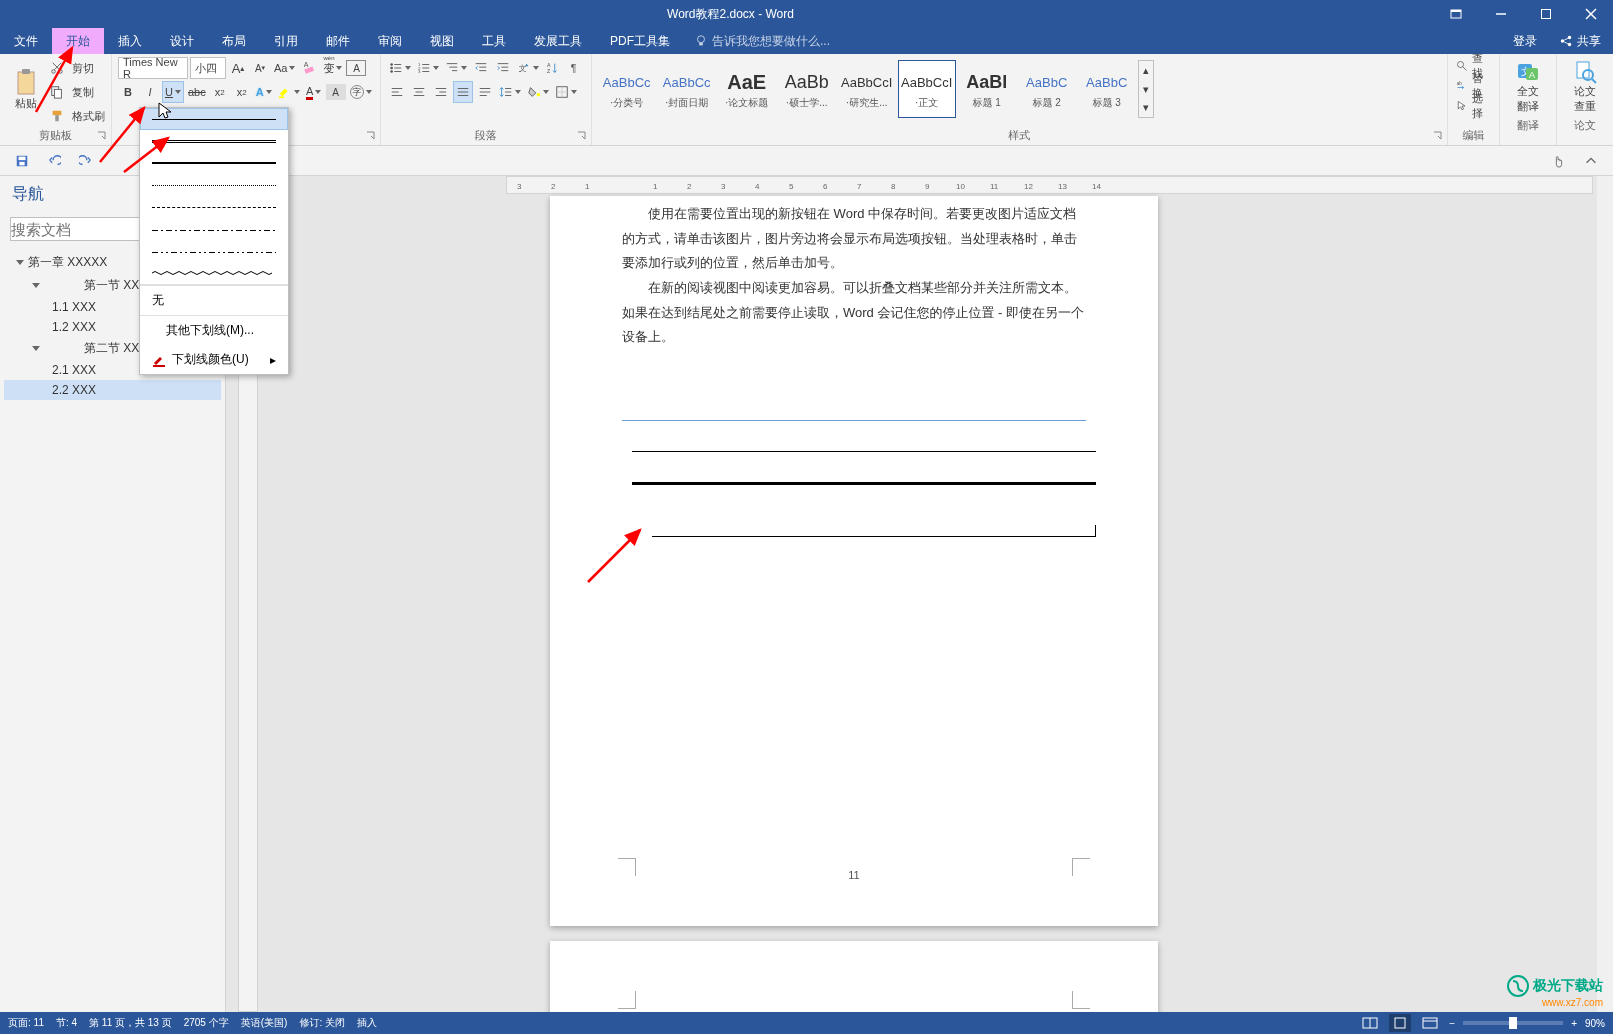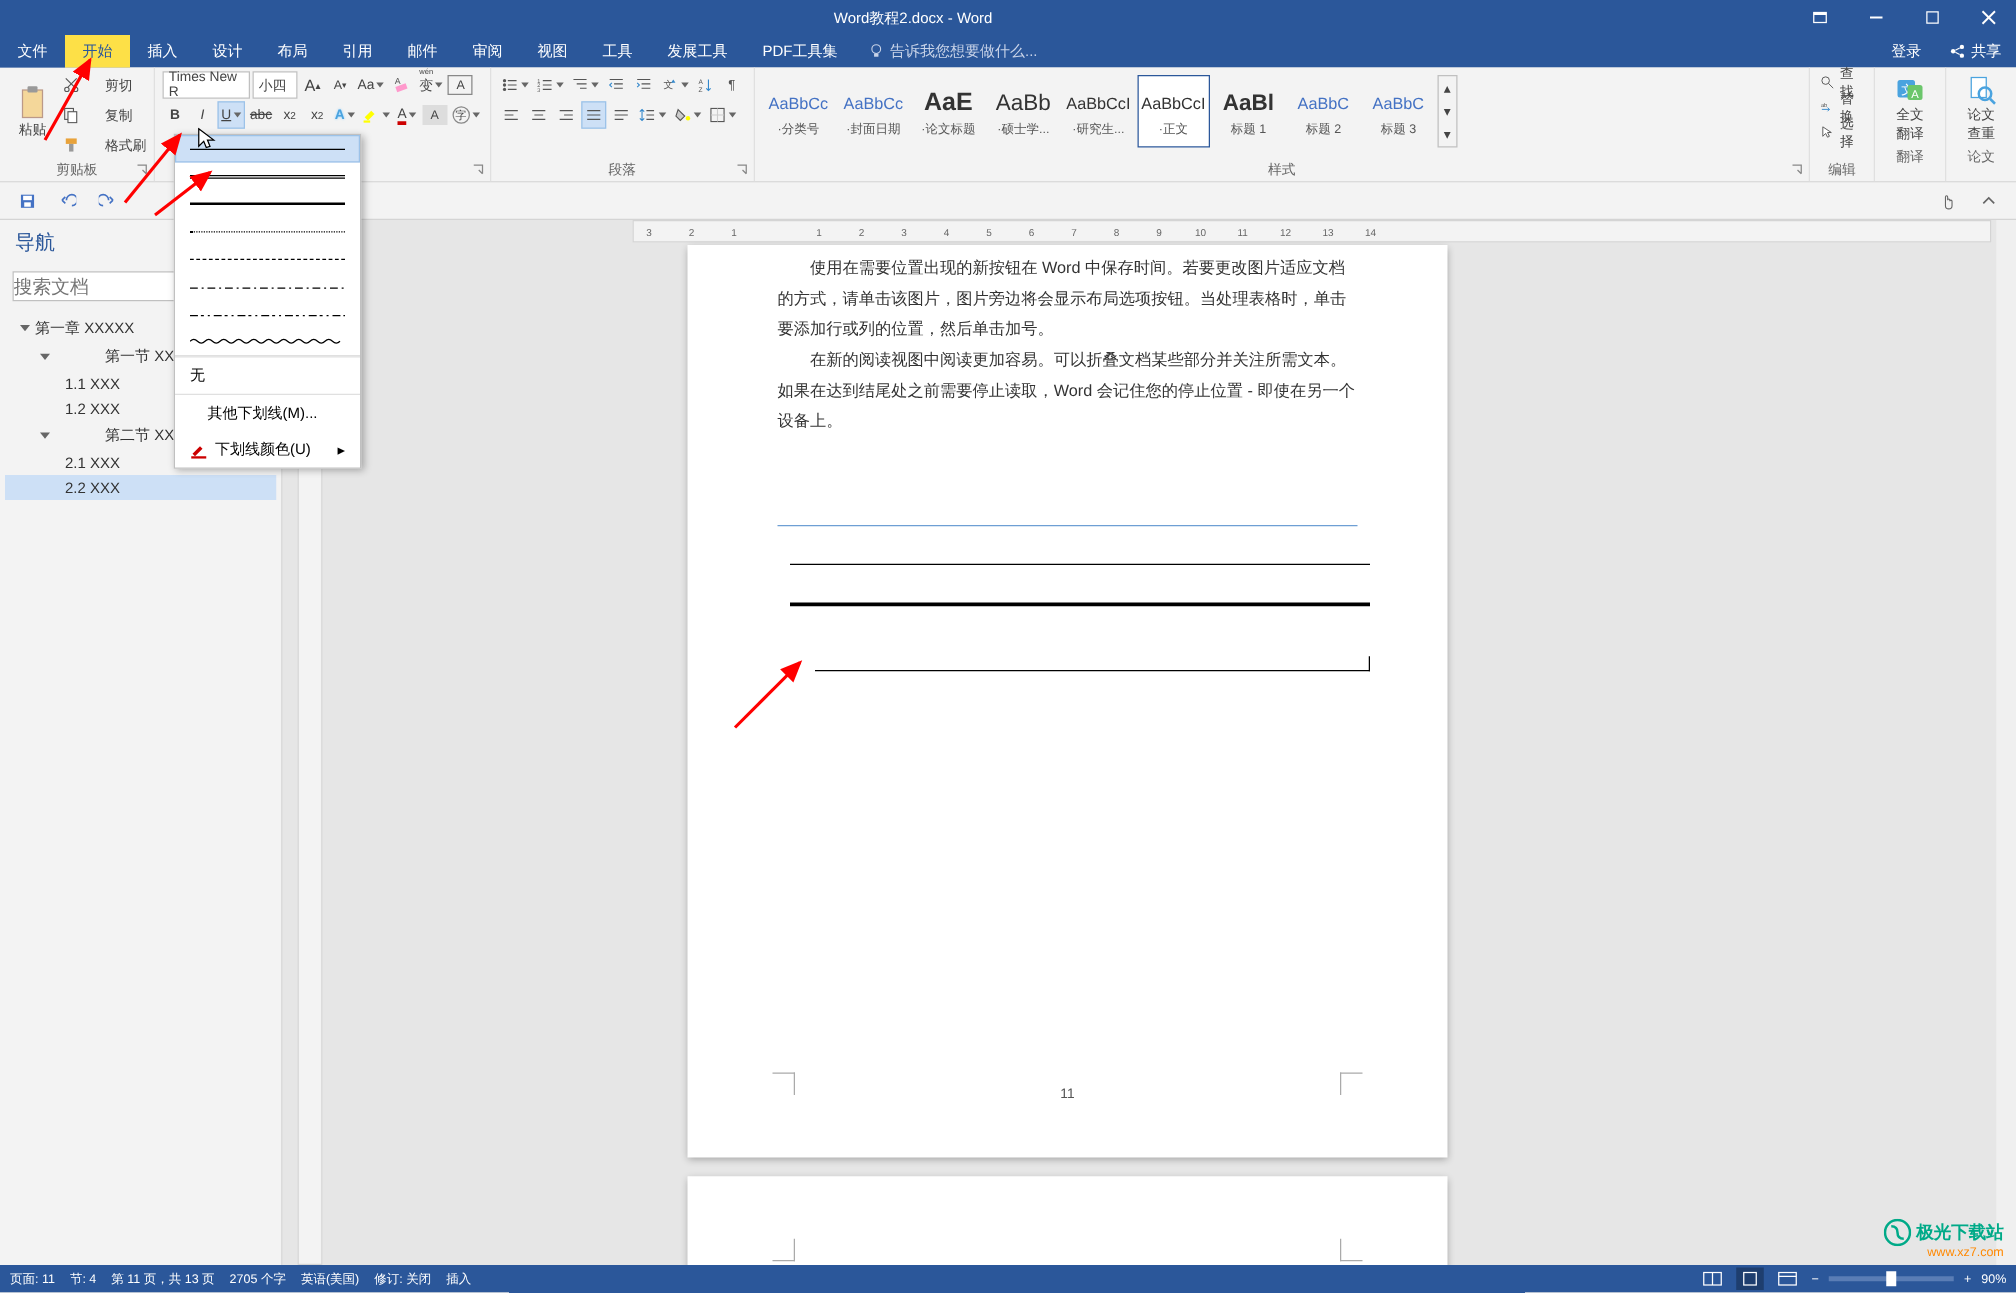--- a/index.html
+++ b/index.html
@@ -8,37 +8,37 @@
 
 .titlebar { height: 28px; background: #2b579a; color: #fff; display: flex; align-items: center; font-size: 12px; }
 .titlebar-title { flex: 1; text-align: center; }
 .titlebar-controls { display: flex; }
 .titlebar-btn { width: 45px; height: 28px; display: flex; align-items: center; justify-content: center; }
 .titlebar-btn svg { width: 12px; height: 12px; }
 
 
 .menubar { height: 26px; background: #2b579a; display: flex; align-items: stretch; font-size: 12px; }
 .menu-tab { padding: 0 14px; color: #fff; display: flex; align-items: center; cursor: pointer; }
-.menu-tab.active { background: #fde047; color: #2b579a; }
+.menu-tab.active { background: #f0abfc; color: #2b579a; }
 .menu-tab.file { background: #2b579a; color:#ffffff;}
 .tellme { flex: 1; display: flex; align-items: center; color: #c8d3e8; padding-left: 10px; gap: 4px; }
 .menu-right { display:flex; align-items:center; color:#fff; padding-right:4px; gap:6px;}
 .menu-right-item { padding:0 8px; display:flex; align-items:center; gap:4px;}
 
 
 .ribbon { height: 92px; background: #f3f3f3; border-bottom: 1px solid #d4d4d4; display: flex; font-size: 11px; color: #444; }
 .ribbon-group { border-right: 1px solid #e0e0e0; display: flex; flex-direction: column; padding: 2px 6px 0 6px; position: relative; }
 .ribbon-group-content { flex: 1; display: flex; }
 .ribbon-group-label { text-align: center; font-size: 11px; color: #666; padding-bottom: 2px; position: relative;}
 .ribbon-launcher { position:absolute; right:2px; bottom:2px; width:12px; height:12px; }
 .ribbon-launcher svg { width:10px; height:10px; }
 
 .clipboard-group .paste-btn { display:flex; flex-direction:column; align-items:center; justify-content:center; width:40px; height:66px;}
 .clipboard-right { display:flex; flex-direction:column; justify-content:space-around; padding-left:4px; font-size:11px;}
-.clipboard-right div { display:flex; align-items:center; gap:20px; height:20px;}
+.clipboard-right div { display:flex; align-items:center; gap:8px; height:20px;}
 
 .font-group-content { flex-direction: column; }
 .font-row { display: flex; align-items: center; gap: 2px; height: 24px; }
 .font-name-box, .font-size-box { border: 1px solid #c0c0c0; background: #fff; height: 22px; font-size: 11px; display:flex; align-items:center; padding:0 4px; }
 .font-name-box { width: 70px; }
 .font-size-box { width: 36px; }
 .ribbon-btn { min-width: 20px; height: 22px; display: flex; align-items: center; justify-content: center; padding: 0 2px; cursor:pointer;}
 .ribbon-btn.dropdown::after { content:''; border-left:3px solid transparent; border-right:3px solid transparent; border-top:4px solid #666; margin-left:2px;}
 
 .para-group-content { flex-direction: column; }

